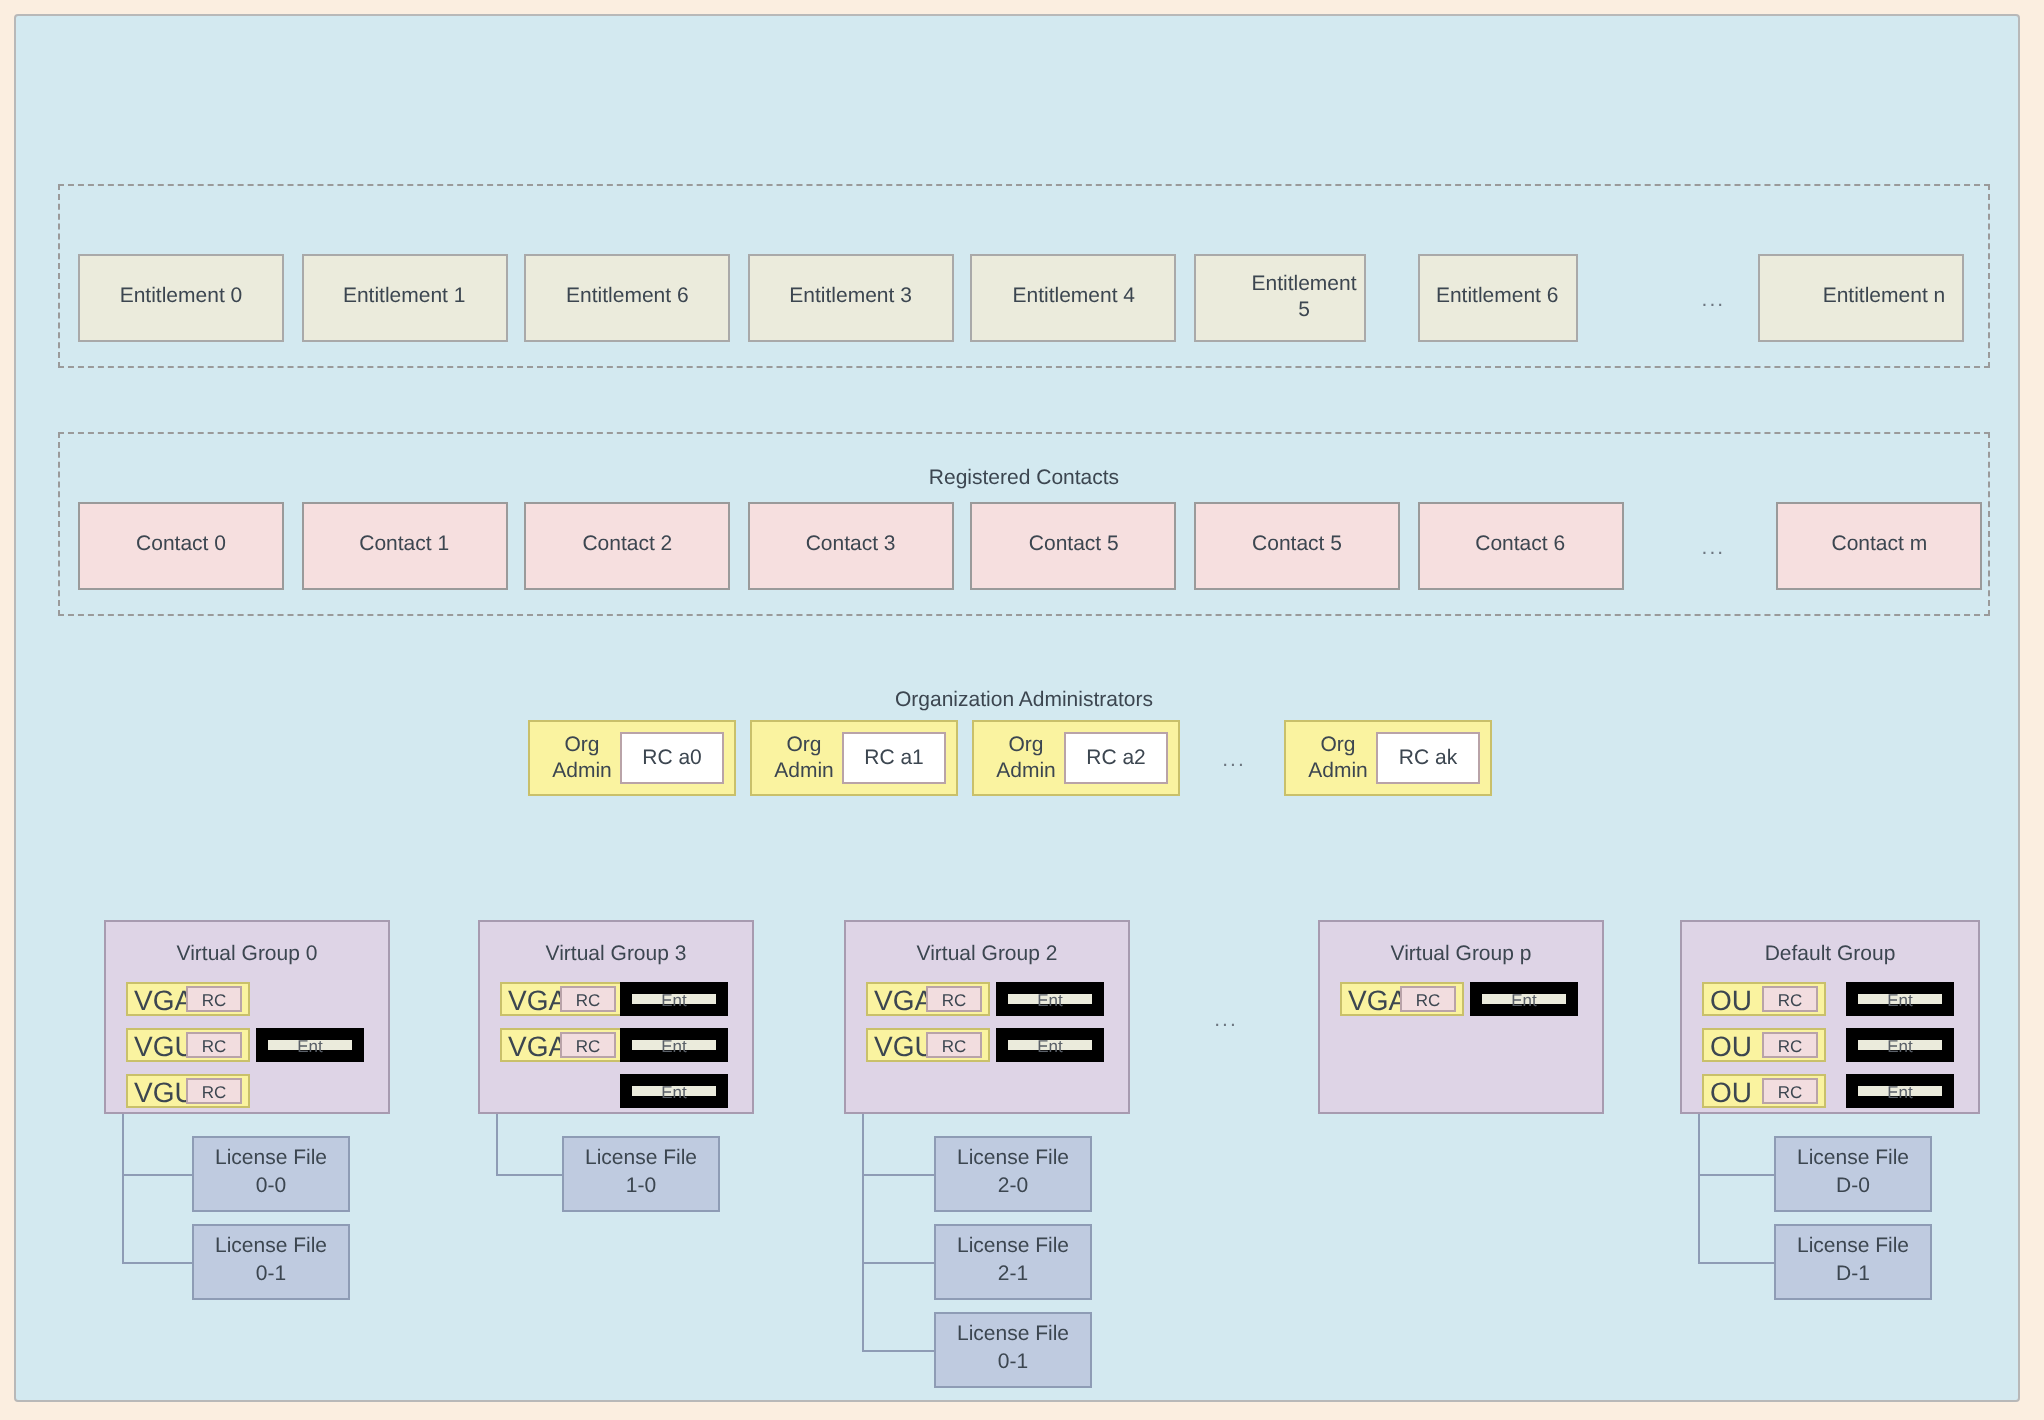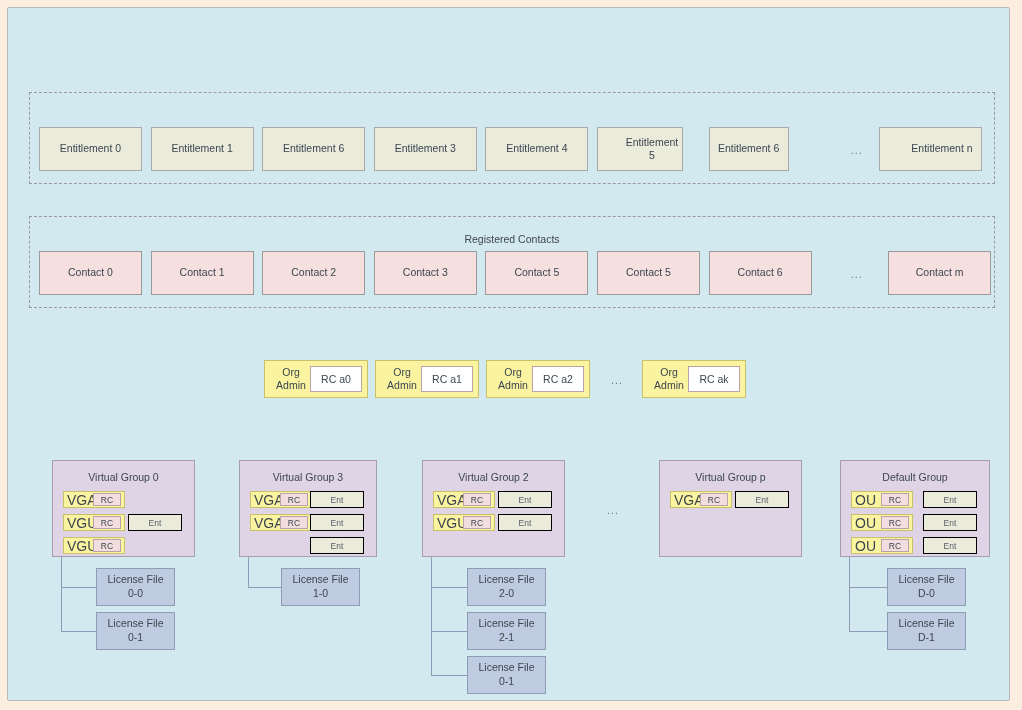--- a/index.html
+++ b/index.html
@@ -151,21 +151,21 @@
     display: flex;
     align-items: center;
     justify-content: center;
     font-size: 8.5px;
     color: #3c4650;
   }
   .group-ent {
     position: absolute;
     height: 17px;
     background: #ebebdc;
-    border: 1px solid #000000;
+    border: 6px solid #000000;
     box-sizing: border-box;
     display: flex;
     align-items: center;
     justify-content: center;
     font-size: 8.5px;
     color: #5a6068;
   }
 
   
   .license-box {
@@ -193,20 +193,21 @@
 <body>
 
 <div id="root">
   <div class="org-container">
 
     <div class="section-frame" style="left:21px; top:84px; width:966px; height:92px;"></div>
 
     <div class="section-frame" style="left:21px; top:208px; width:966px; height:92px;"></div>
     <div class="section-caption" style="left:21px; top:225px; width:966px;">Registered Contacts</div>
 
+    <div class="plain-caption" style="left:21px; top:336px; width:966px;">Organization Administrators</div>
 
     <div id="gen">
         <div class="box ent-box" style="left:31px; top:119px; width:103px; height:44px;">Entitlement 0</div>
         <div class="box ent-box" style="left:142.6px; top:119px; width:103px; height:44px;">Entitlement 1</div>
         <div class="box ent-box" style="left:254.2px; top:119px; width:103px; height:44px;">Entitlement 6</div>
         <div class="box ent-box" style="left:365.79999999999995px; top:119px; width:103px; height:44px;">Entitlement 3</div>
         <div class="box ent-box" style="left:477.4px; top:119px; width:103px; height:44px;">Entitlement 4</div>
         <div class="box ent-box" style="left:589px; top:119px; width:86px; height:44px;padding-left:24px;">Entitlement 5</div>
         <div class="box ent-box" style="left:700.5999999999999px; top:119px; width:80px; height:44px;">Entitlement 6</div>
         <div class="ellipsis" style="left:812.1999999999999px; top:136px; width:73px;">...</div>

